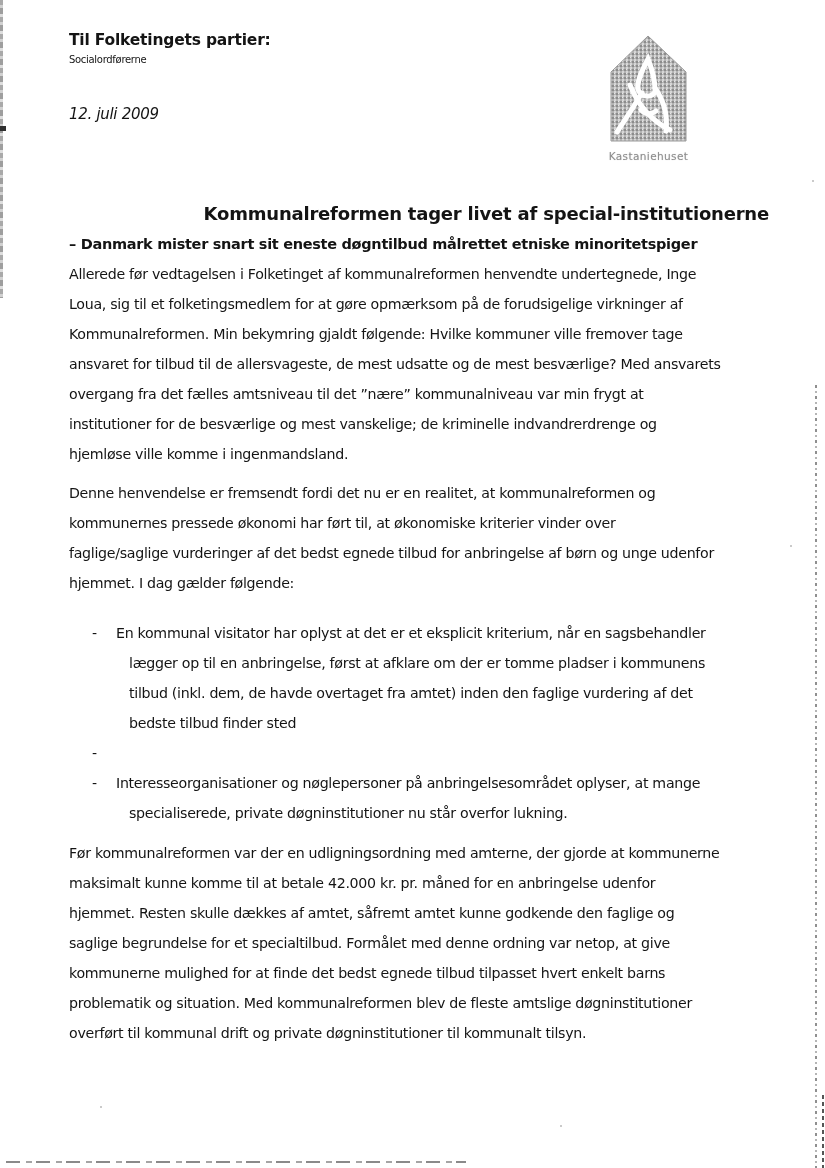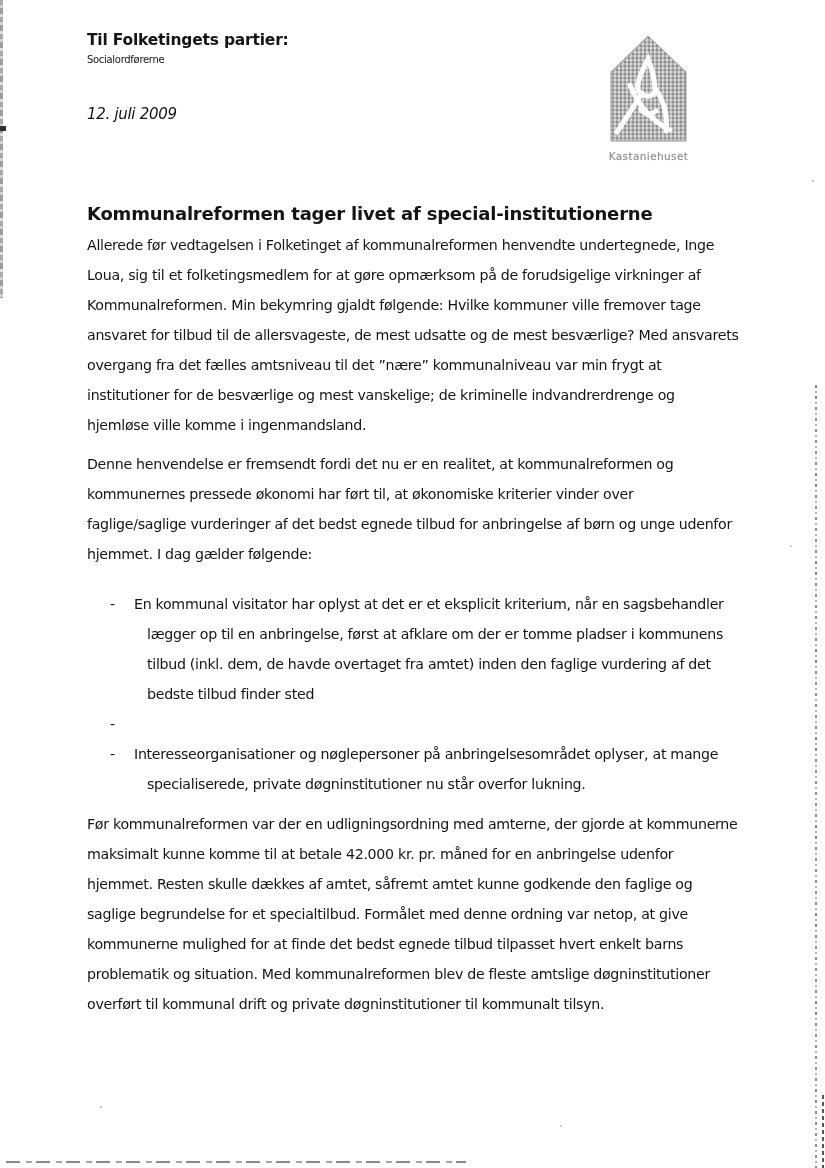--- a/index.html
+++ b/index.html
@@ -8,21 +8,21 @@
     width: 825px;
     height: 1168px;
     margin: 0 auto;
     background: #ffffff;
     font-family: "DejaVu Sans", "Liberation Sans", sans-serif;
     color: #141414;
     overflow: hidden;
   }
   .content {
     position: absolute;
-    left: 87px;
+    left: 69px;
     top: 30px;
     width: 700px;
   }
   
   .recipient-title {
     font-size: 15.5px;
     font-weight: bold;
     line-height: 20px;
     letter-spacing: -0.2px;
   }
@@ -55,20 +55,21 @@
     letter-spacing: 0.4px;
     text-shadow: 0 0 1px #c9c9c9;
   }
   
   .letter-title {
     margin-top: 79px;
     font-size: 18px;
     font-weight: bold;
     letter-spacing: -0.2px;
     line-height: 22px;
+    text-align: right;
   }
   .letter-subtitle {
     margin-top: 10px;
     font-size: 14.5px;
     font-weight: bold;
     letter-spacing: -0.3px;
     line-height: 19px;
   }
   .body-text {
     font-size: 14.2px;
@@ -159,20 +160,21 @@
   </div>
 
   <div class="content">
 
     <div class="recipient-title">Til Folketingets partier:</div>
     <div class="recipient-line">Socialordførerne</div>
 
     <div class="date-line">12. juli 2009</div>
 
     <div class="letter-title">Kommunalreformen tager livet af special-institutionerne</div>
+    <div class="letter-subtitle">– Danmark mister snart sit eneste døgntilbud målrettet etniske minoritetspiger</div>
 
     <div class="body-text para1">Allerede før vedtagelsen i Folketinget af kommunalreformen henvendte undertegnede, Inge
 Loua, sig til et folketingsmedlem for at gøre opmærksom på de forudsigelige virkninger af
 Kommunalreformen. Min bekymring gjaldt følgende: Hvilke kommuner ville fremover tage
 ansvaret for tilbud til de allersvageste, de mest udsatte og de mest besværlige? Med ansvarets
 overgang fra det fælles amtsniveau til det ”nære” kommunalniveau var min frygt at
 institutioner for de besværlige og mest vanskelige; de kriminelle indvandrerdrenge og
 hjemløse ville komme i ingenmandsland.</div>
     <div class="body-text para2">Denne henvendelse er fremsendt fordi det nu er en realitet, at kommunalreformen og
 kommunernes pressede økonomi har ført til, at økonomiske kriterier vinder over

